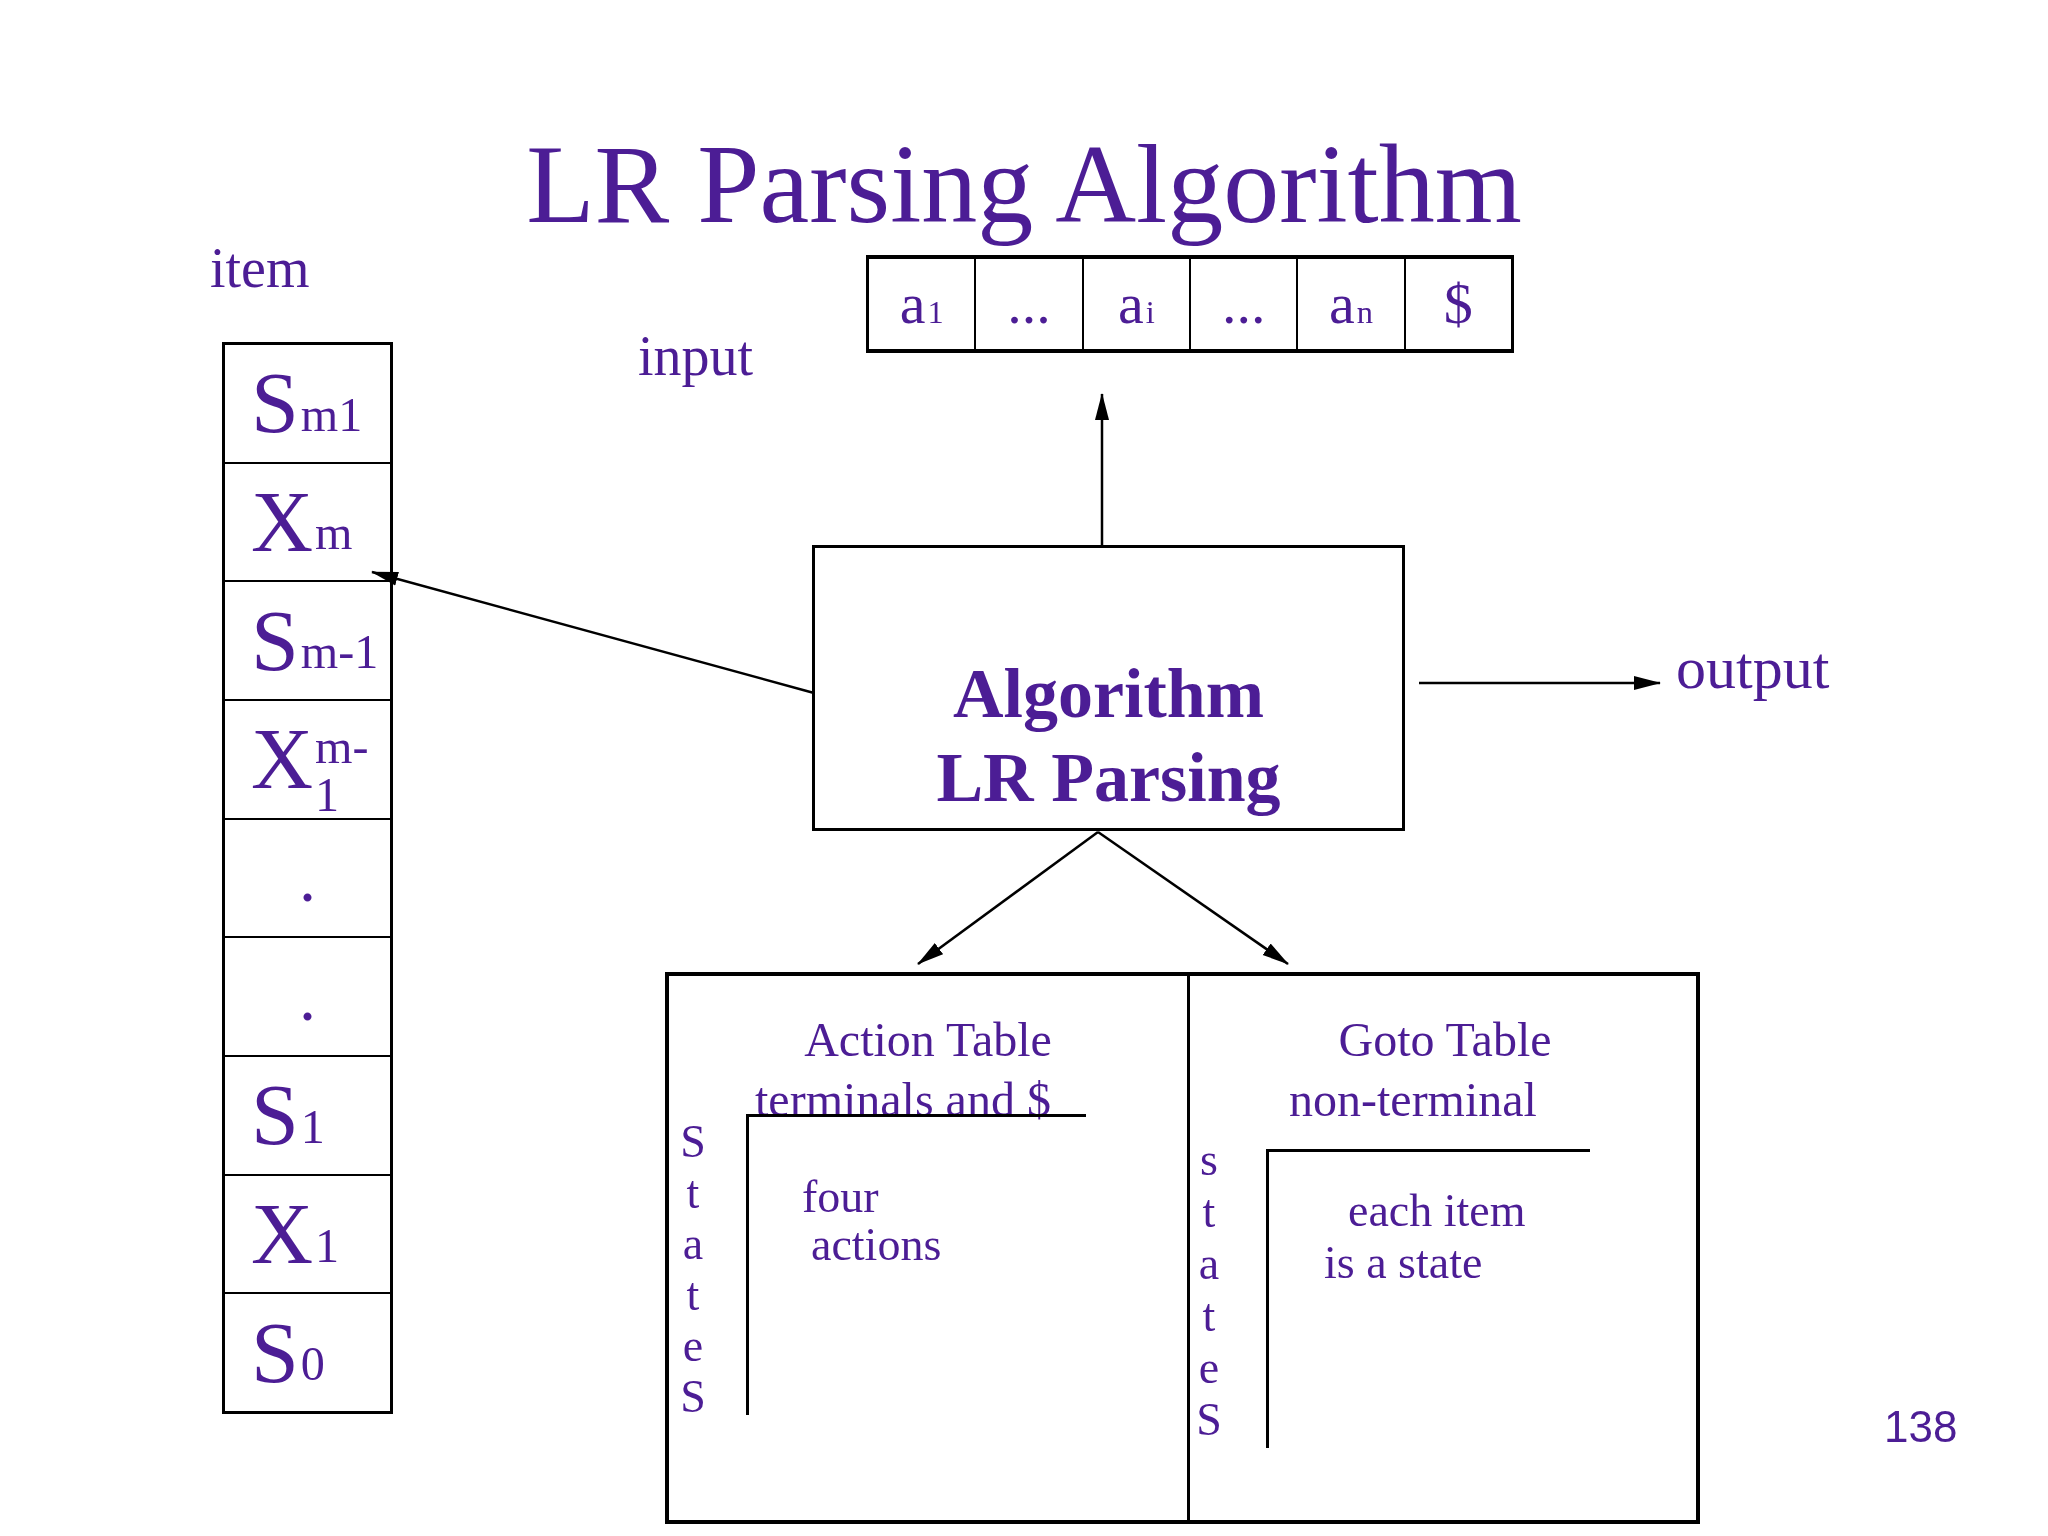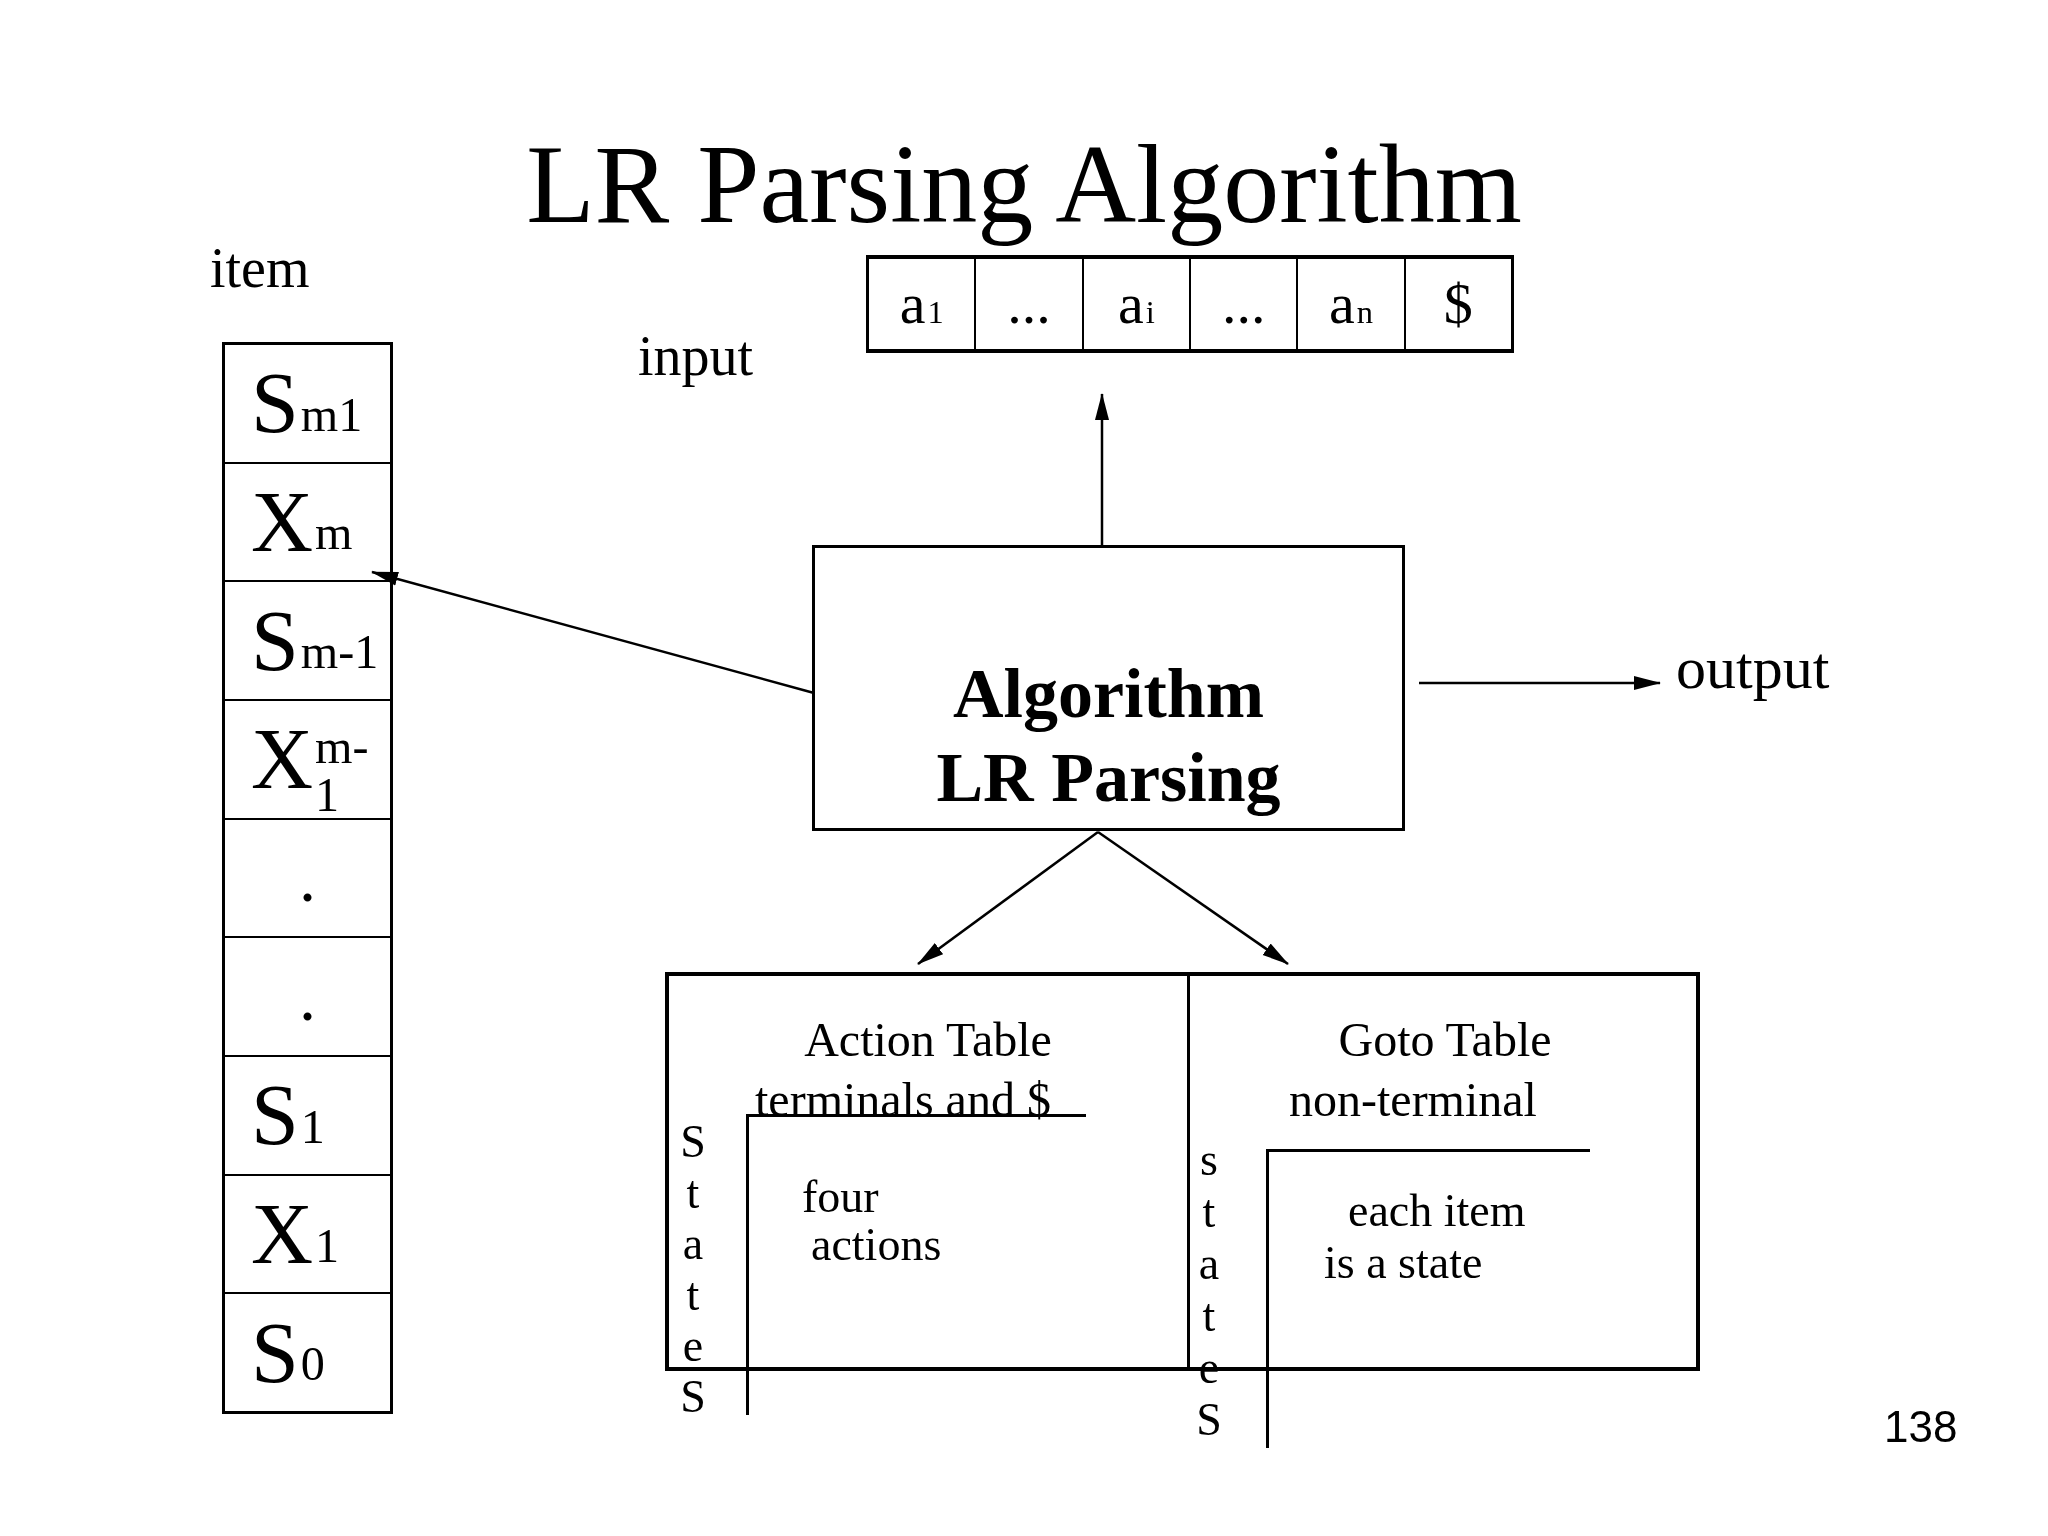--- a/index.html
+++ b/index.html
@@ -1,18 +1,18 @@
 <!DOCTYPE html>
 <html><head>
 <meta charset="utf-8">
 <style>
   html,body { margin:0; padding:0; background:#ffffff; }
   .canvas {
     position:relative; width:2048px; height:1536px;
-    background:#ffffff; color:#000000;
+    background:#ffffff; color:#4c1d95;
     font-family:"Liberation Serif", serif;
     overflow:hidden;
   }
   .abs { position:absolute; }
 
   .title {
     left:0; top:126px; width:2048px;
     text-align:center; font-size:112px; line-height:1.05;
     white-space:nowrap;
   }
@@ -51,21 +51,21 @@
   .parser-box {
     left:812px; top:545px; width:593px; height:286px;
     border:3px solid #000; box-sizing:border-box;
   }
   .parser-text {
     position:absolute; left:0; bottom:8px; width:100%;
     text-align:center; font-weight:bold; font-size:70px; line-height:84px;
   }
 
   .btable {
-    left:665px; top:972px; width:1035px; height:399px;
+    left:665px; top:972px; width:1035px; height:552px;
     border:4px solid #000; box-sizing:border-box;
   }
   .btable-divider {
     position:absolute; left:518px; top:0; width:3px; height:100%;
     background:#000;
   }
   .tbl-title { position:absolute; font-size:48px; white-space:nowrap; }
   .action-title { left:0;   top:36px; width:518px; text-align:center; }
   .goto-title   { left:521px; top:36px; width:510px; text-align:center; }
   .colhdr { position:absolute; font-size:48px; white-space:nowrap; }

